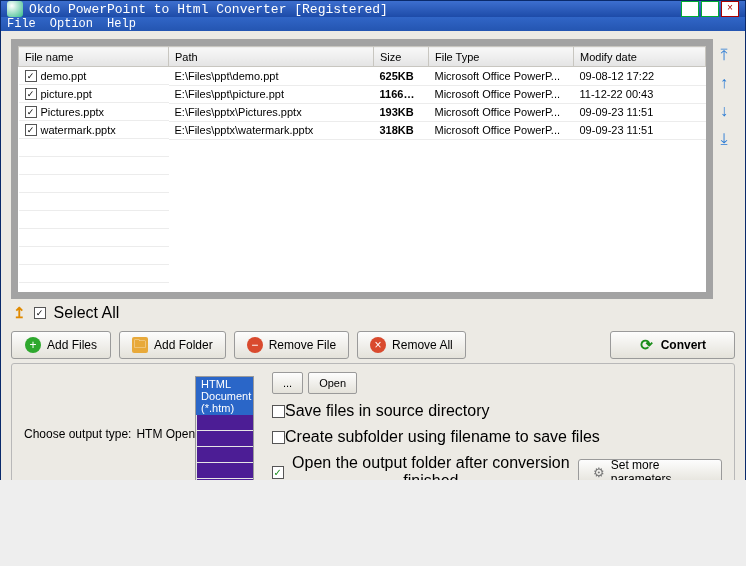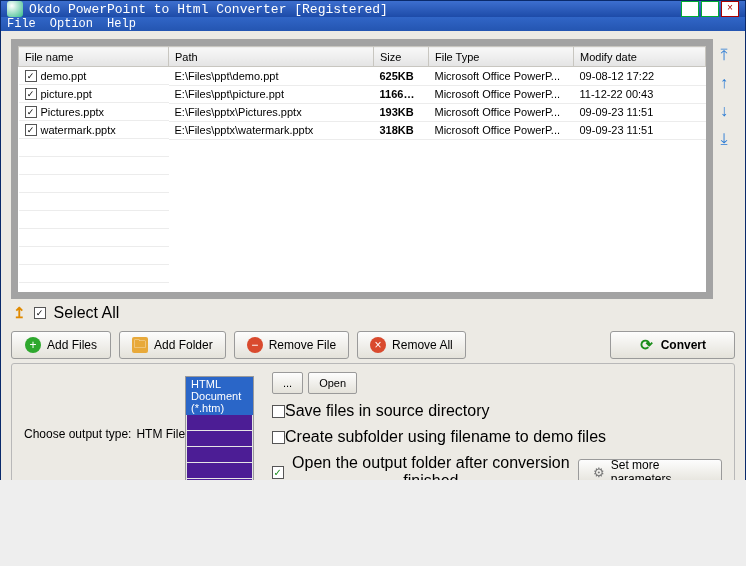--- a/index.html
+++ b/index.html
@@ -192,21 +192,21 @@
       <div class="btn convert-btn">
           <span class="ico">⟳</span>
           <span>Convert</span>
         </div>
     </div>
 
     <div class="panel">
       <div class="panel-left">
         <div class="inline-row">
           <span class="label-title">Choose output type:</span>
-          <span class="label-title">HTM File</span>
+          <span class="label-title">HTM Open</span>
         </div>
         <div class="listbox">
           <table>
             <tbody>
                 <tr class="sel">
                   <td>HTML Document (*.htm)</td>
                 </tr>
             <tr>
                   <td></td>
                 </tr>
@@ -233,21 +233,21 @@
         <div class="inline-row">
           <button class="smallbtn">...</button>
           <button class="smallbtn">Open</button>
         </div>
         <div class="ck-row">
             <span class="ck"></span>
             <span class="label">Save files in source directory</span>
           </div>
         <div class="ck-row">
             <span class="ck"></span>
-            <span class="label">Create subfolder using filename to demo files</span>
+            <span class="label">Create subfolder using filename to save files</span>
           </div>
         <div class="ck-row">
           <span class="ck" id="openafter-chk">✓</span>
           <span class="label">Open the output folder after conversion finished</span>
           <div style="flex:1"></div>
           <div class="setmore">
               <span class="gear">⚙</span>
               <span>Set more parameters</span>
             </div>
         </div>

